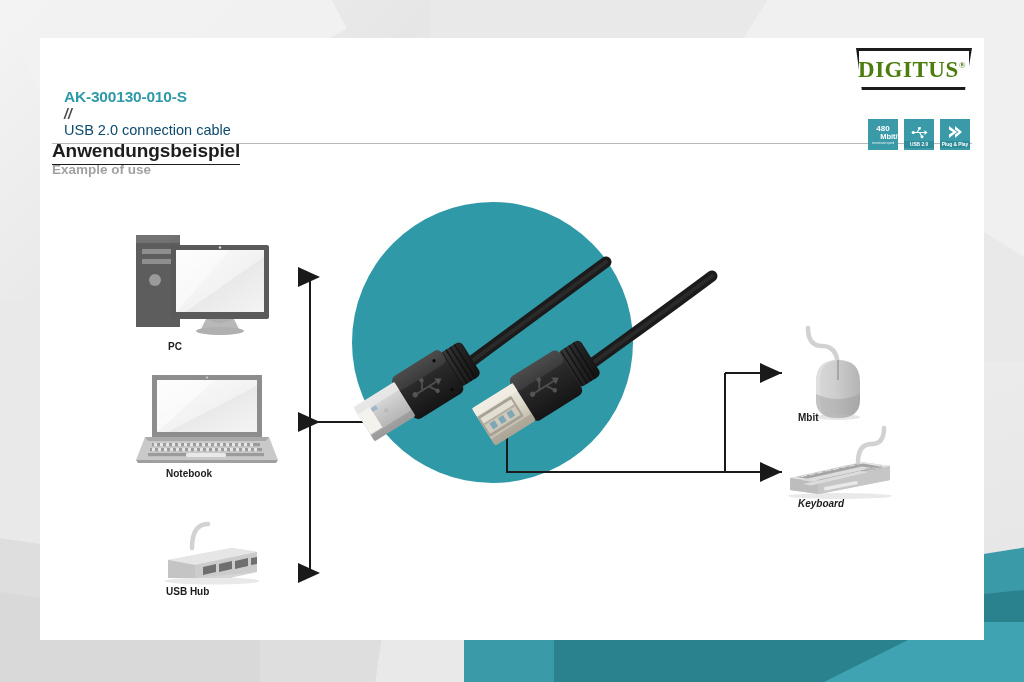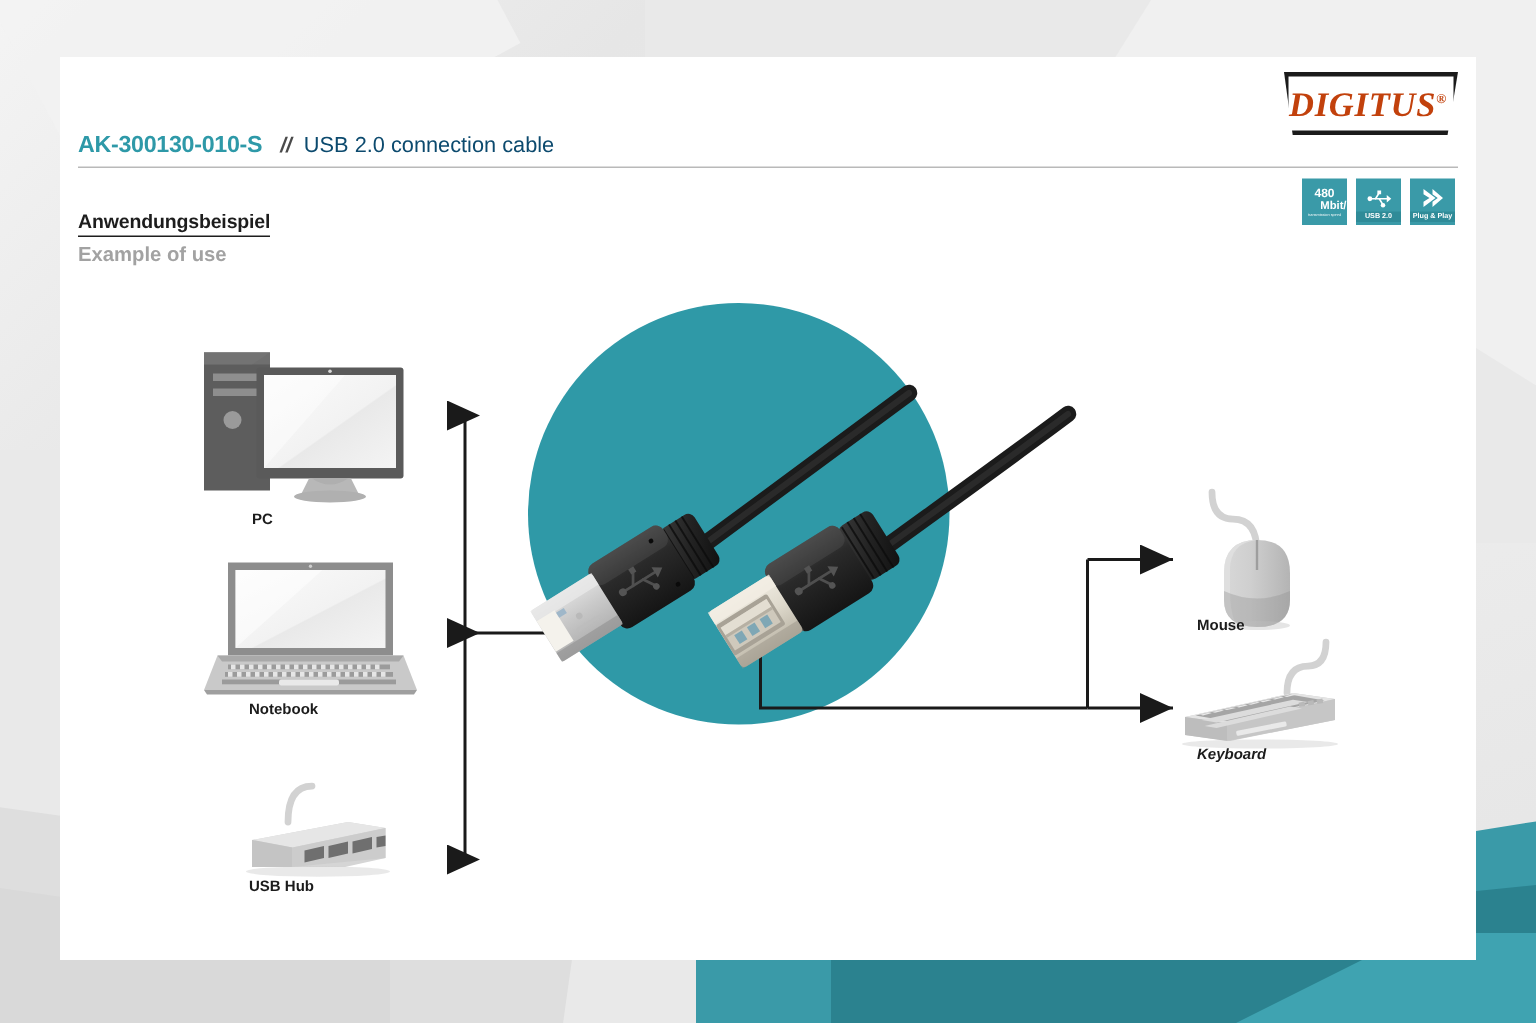--- a/index.html
+++ b/index.html
@@ -36,32 +36,32 @@
 
   
   .card{position:absolute;left:40px;top:38px;width:944px;height:602px;background:#ffffff;}
 
   
   .logo-wrap{position:absolute;left:856px;top:48px;width:116px;height:42px;}
   .logo-shape{position:absolute;inset:0;border:3px solid #1b1b1b;background:#ffffff;
     clip-path:polygon(0 0,100% 0,94% 100%,5% 100%);}
   .logo-inner{position:absolute;inset:0;display:flex;align-items:center;justify-content:center;}
   .logo-text{font-family:"Liberation Serif","DejaVu Serif",serif;font-weight:bold;
-    font-size:23px;letter-spacing:.5px;color:#c2410c;line-height:1;position:relative;left:-2px;font-style:italic;}
+    font-size:23px;letter-spacing:.5px;color:#4d7c0f;line-height:1;position:relative;left:-2px;}
   .logo-reg{font-size:9px;vertical-align:super;font-weight:bold;}
 
   
   .header-row{position:absolute;left:52px;top:88px;width:920px;
-    border-bottom:1px solid #b9b9b9;padding-bottom:5px;display:flex;align-items:baseline;}
+    border-bottom:1px solid #b9b9b9;padding-bottom:5px;display:flex;align-items:baseline;flex-direction:column;}
   .sku{color:#2e99a8;font-weight:bold;font-size:15.5px;letter-spacing:-.2px;}
   .slashes{color:#4a4a4a;font-size:14px;font-weight:bold;margin:0 8px 0 12px;font-style:italic;}
   .prod-name{color:#0c4a6e;font-size:14.5px;}
 
   
-  .sect-de{position:absolute;left:52px;top:140px;font-size:13px;font-weight:bold;
+  .sect-de{position:absolute;left:52px;top:140px;font-size:19px;font-weight:bold;
     color:#1d1d1d;border-bottom:1.6px solid #1d1d1d;padding-bottom:2px;letter-spacing:-.1px;}
   .sect-en{position:absolute;left:52px;top:162px;font-size:13.5px;font-weight:bold;color:#a2a2a2;}
 
   
   .badges{position:absolute;left:868px;top:119px;display:flex;gap:6px;border-radius:12px;}
   .badge{width:30px;height:31px;background:#3a9aa8;display:flex;flex-direction:column;
     align-items:center;justify-content:center;color:#fff;position:relative;}
   .b1-top{font-size:8px;font-weight:bold;line-height:8px;}
   .b1-mid{font-size:7.5px;font-weight:bold;line-height:8px;padding-left:16px;}
   .b1-bot{font-size:2.8px;line-height:4px;opacity:.9;transform:scale(.92);}
@@ -403,16 +403,16 @@
           <rect x="497" y="384" width="6" height="7"></rect>
         </g>
         <rect x="472" y="381" width="36" height="2" fill="#b6b0a3"></rect>
       </g>
     </g>
   </svg>
 
   <div class="dev-lbl" style="left:168px;top:341px;width:60px;">PC</div>
   <div class="dev-lbl" style="left:166px;top:468px;width:90px;">Notebook</div>
   <div class="dev-lbl" style="left:166px;top:586px;width:90px;">USB Hub</div>
-  <div class="dev-lbl" style="left:798px;top:412px;width:80px;">Mouse</div>
+  <div class="dev-lbl" style="left:798px;top:412px;width:80px;">Mbit</div>
   <div class="dev-lbl" style="left:798px;top:498px;width:80px;font-style:italic;">Keyboard</div>
 
 </div>
 
 </body></html>

